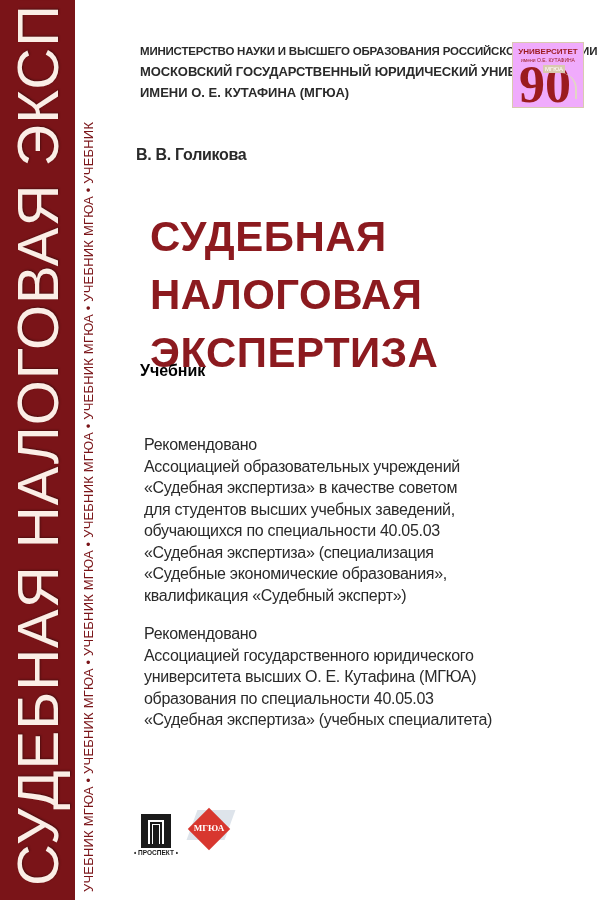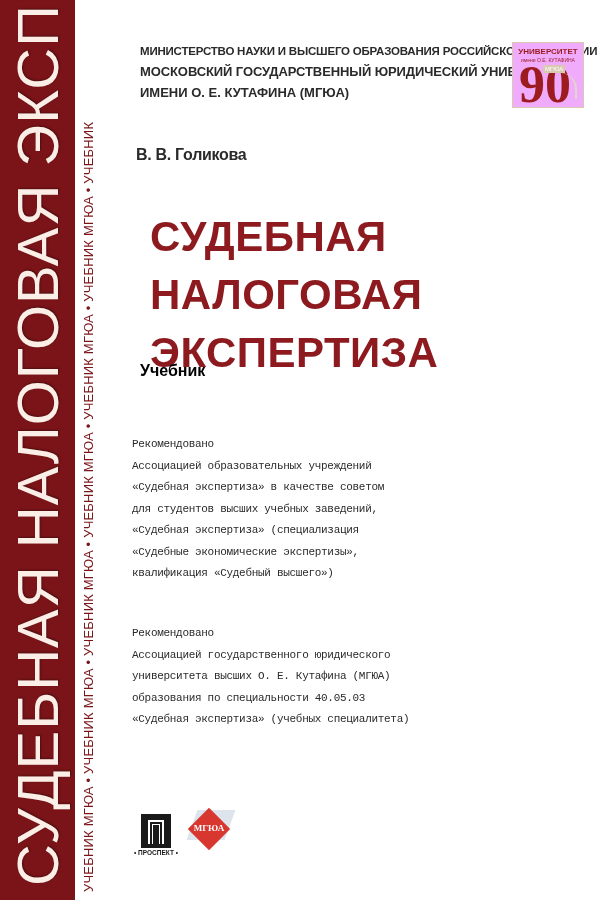--- a/index.html
+++ b/index.html
@@ -78,21 +78,21 @@
   .title {
     position: absolute; left: 140px; top: 208px; width: 440px;
     color: #8c1a1f; font-weight: 700; font-size: 42px; line-height: 58px;
     letter-spacing: 0.5px;
     margin-left: 10px;
   }
 
   .subtitle { position: absolute; left: 140px; top: 362px; font-size: 16px; color: #000000; font-weight: 700; }
 
   
-  .rec { position: absolute; left: 132px; width: 330px; color: #2a2a2a; font-size: 11px; line-height: 21.5px; letter-spacing: -0.3px; font-family: Liberation Mono, monospace; }
+  .rec { position: absolute; left: 144px; width: 330px; color: #2a2a2a; font-size: 16px; line-height: 21.5px; letter-spacing: -0.3px; }
   .rec1 { top: 434px; }
   .rec2 { top: 623px; }
   .rec .line { white-space: nowrap; display: block; }
 
   
   .logo-prospect {
     position: absolute; left: 135px; top: 814px; width: 42px; height: 44px;
   }
   .logo-prospect .box { position: absolute; left: 6px; top: 0; width: 30px; height: 34px; background: #1a1a1a; }
   .logo-prospect .arch { position: absolute; left: 13px; top: 6px; width: 16px; height: 24px; border: 2px solid #fff; border-bottom: none; }
@@ -135,23 +135,24 @@
     <div>ЭКСПЕРТИЗА</div>
   </div>
 
   <div class="subtitle">Учебник</div>
 
   <div class="rec rec1">
     <span class="line">Рекомендовано</span>
     <span class="line">Ассоциацией образовательных учреждений</span>
     <span class="line">«Судебная экспертиза» в качестве советом</span>
     <span class="line">для студентов высших учебных заведений,</span>
+    <span class="line">обучающихся по специальности 40.05.03</span>
     <span class="line">«Судебная экспертиза» (специализация</span>
-    <span class="line">«Судебные экономические экспертизы»,</span>
-    <span class="line">квалификация «Судебный высшего»)</span>
+    <span class="line">«Судебные экономические образования»,</span>
+    <span class="line">квалификация «Судебный эксперт»)</span>
   </div>
 
   <div class="rec rec2">
     <span class="line">Рекомендовано</span>
     <span class="line">Ассоциацией государственного юридического</span>
     <span class="line">университета высших О. Е. Кутафина (МГЮА)</span>
     <span class="line">образования по специальности 40.05.03</span>
     <span class="line">«Судебная экспертиза» (учебных специалитета)</span>
   </div>
 

